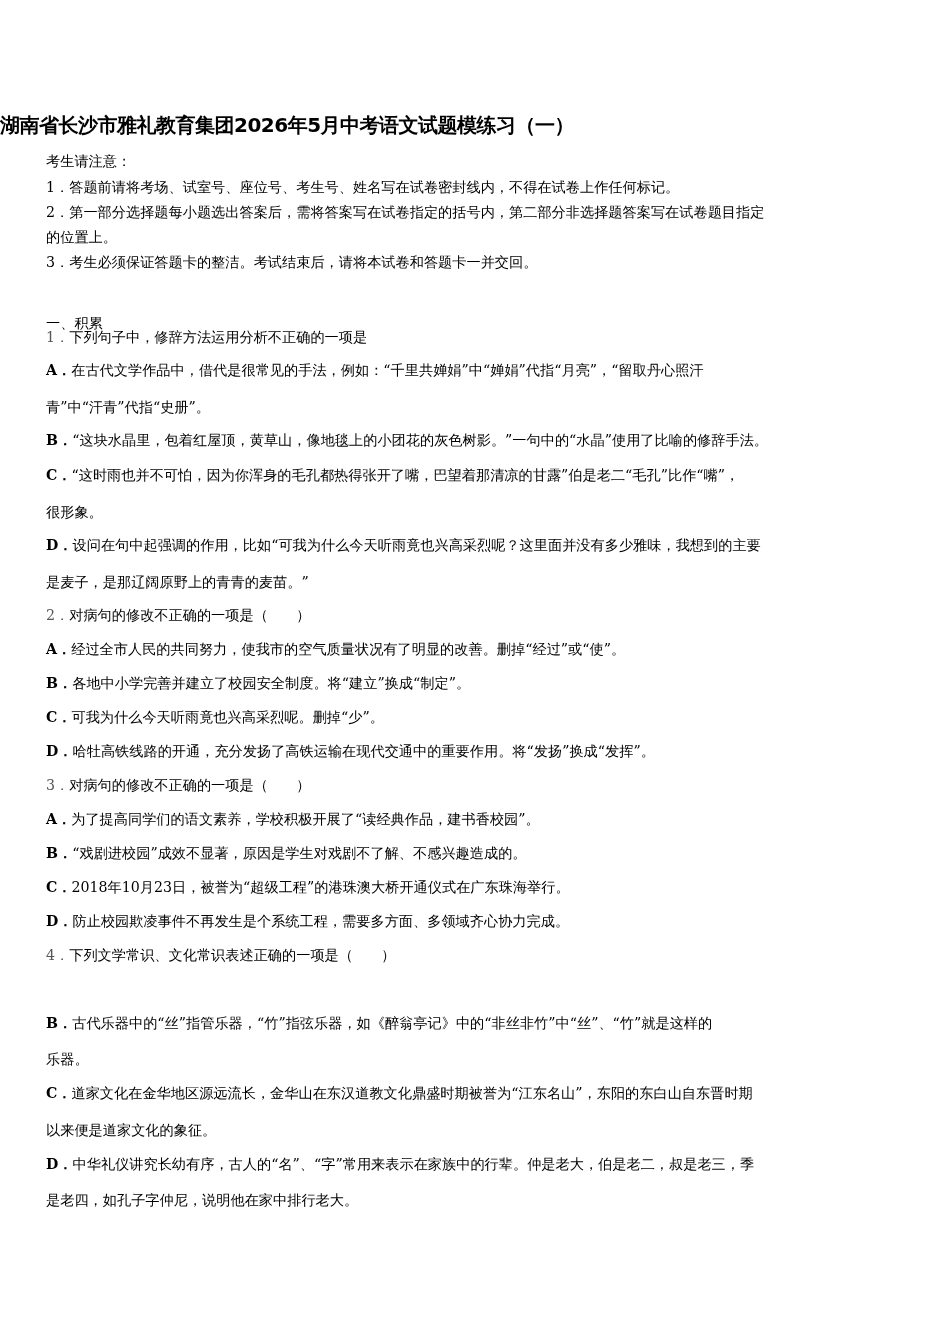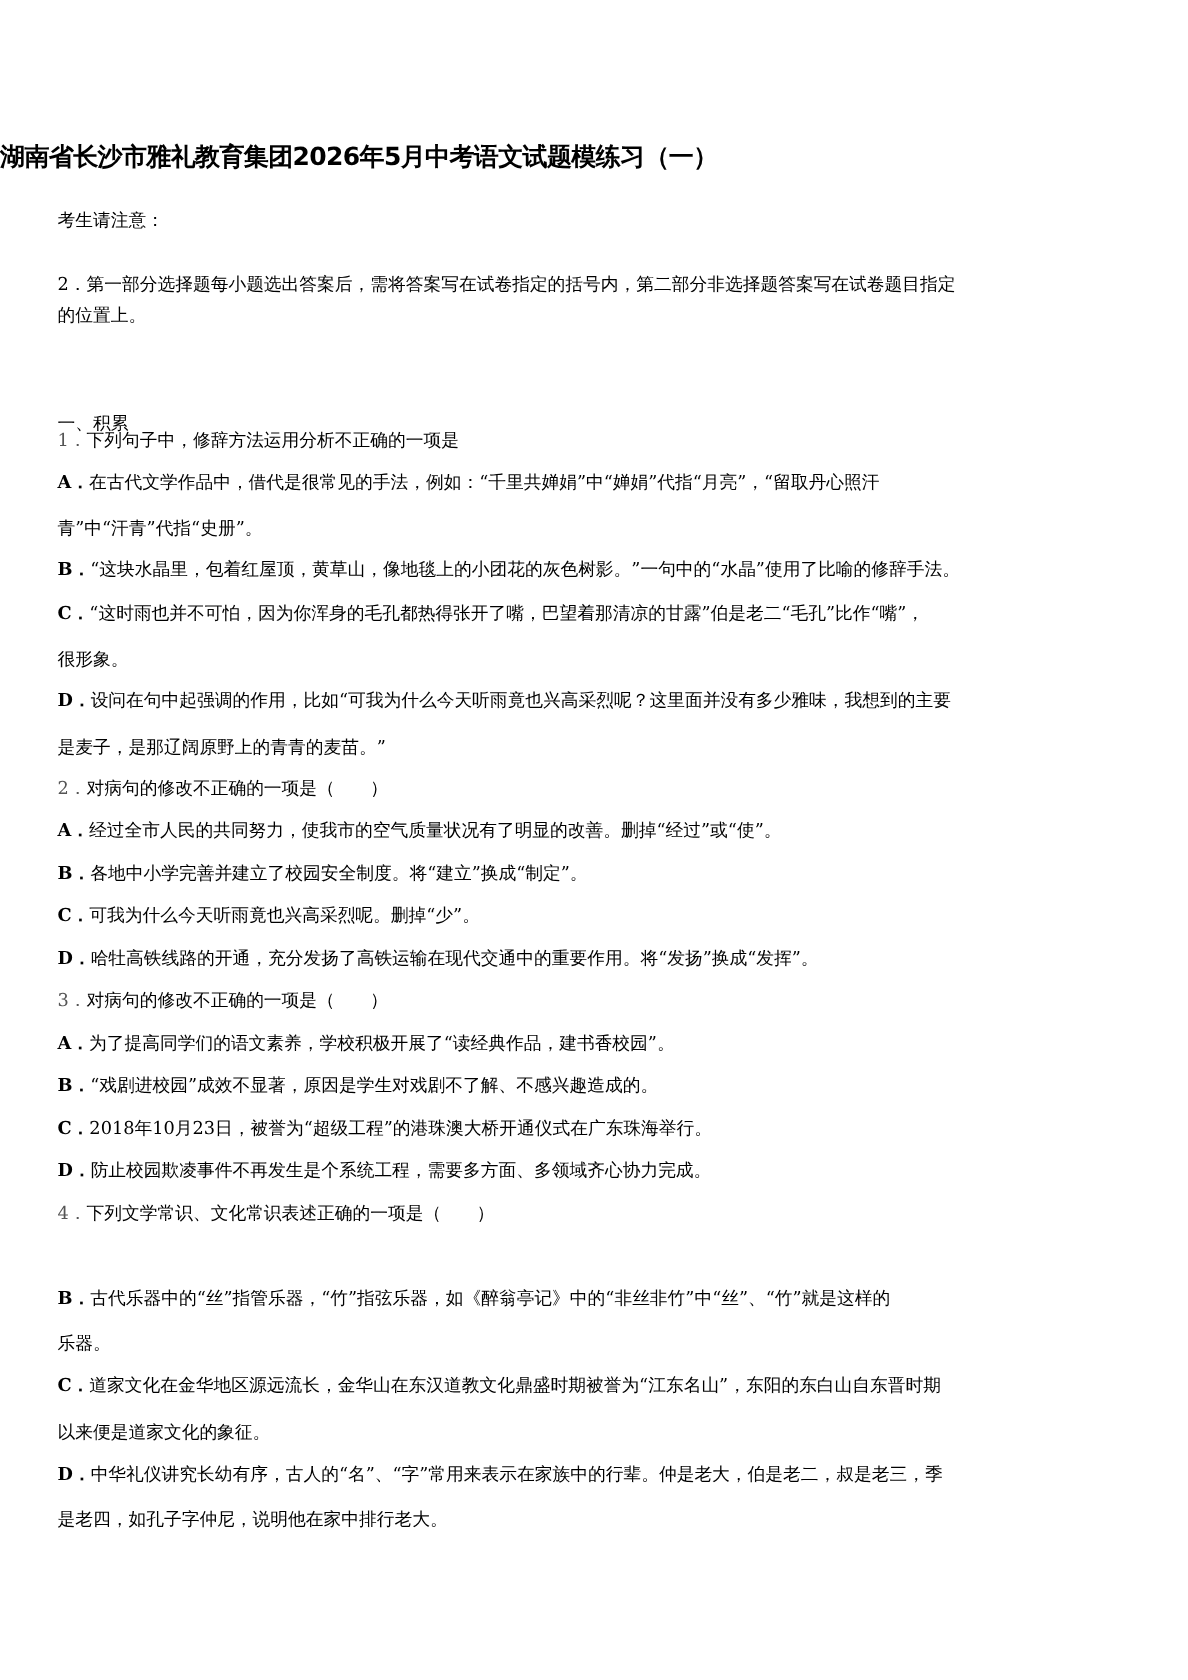--- a/index.html
+++ b/index.html
@@ -10,34 +10,35 @@
   }
   .page { position: absolute; left: 0; top: 0; width: 950px; height: 1344px; }
   .title {
     position: absolute; left: 0; width: 950px; top: 112px;
     text-align: left; font-family: "DejaVu Sans", "Liberation Sans", sans-serif;
     font-weight: bold; font-size: 20px; letter-spacing: -0.5px;
   }
   .line {
     position: absolute; left: 46px; font-size: 14.2px; white-space: nowrap;
     line-height: 18px;
-    margin-top: 16px;
   }
   .qnum { color: #555; }
   .opt { font-weight: bold; }
 </style>
 </head>
 <body>
 
 <div class="page">
   <div class="title">湖南省长沙市雅礼教育集团2026年5月中考语文试题模练习（一）</div>
 
   <div class="line" style="top:152px">考生请注意：</div>
+  <div class="line" style="top:178px">1．答题前请将考场、试室号、座位号、考生号、姓名写在试卷密封线内，不得在试卷上作任何标记。</div>
   <div class="line" style="top:203px">2．第一部分选择题每小题选出答案后，需将答案写在试卷指定的括号内，第二部分非选择题答案写在试卷题目指定</div>
   <div class="line" style="top:228px">的位置上。</div>
+  <div class="line" style="top:253px">3．考生必须保证答题卡的整洁。考试结束后，请将本试卷和答题卡一并交回。</div>
 
   <div class="line" style="top:314px">一、积累</div>
 
   <div class="line" style="top:328px">
     <span class="qnum">1．</span><span>下列句子中，修辞方法运用分析不正确的一项是</span>
   </div>
   <div class="line" style="top:361px">
     <span class="opt">A．</span><span>在古代文学作品中，借代是很常见的手法，例如：“千里共婵娟”中“婵娟”代指“月亮”，“留取丹心照汗</span>
   </div>
   <div class="line" style="top:398px">青”中“汗青”代指“史册”。</div>

